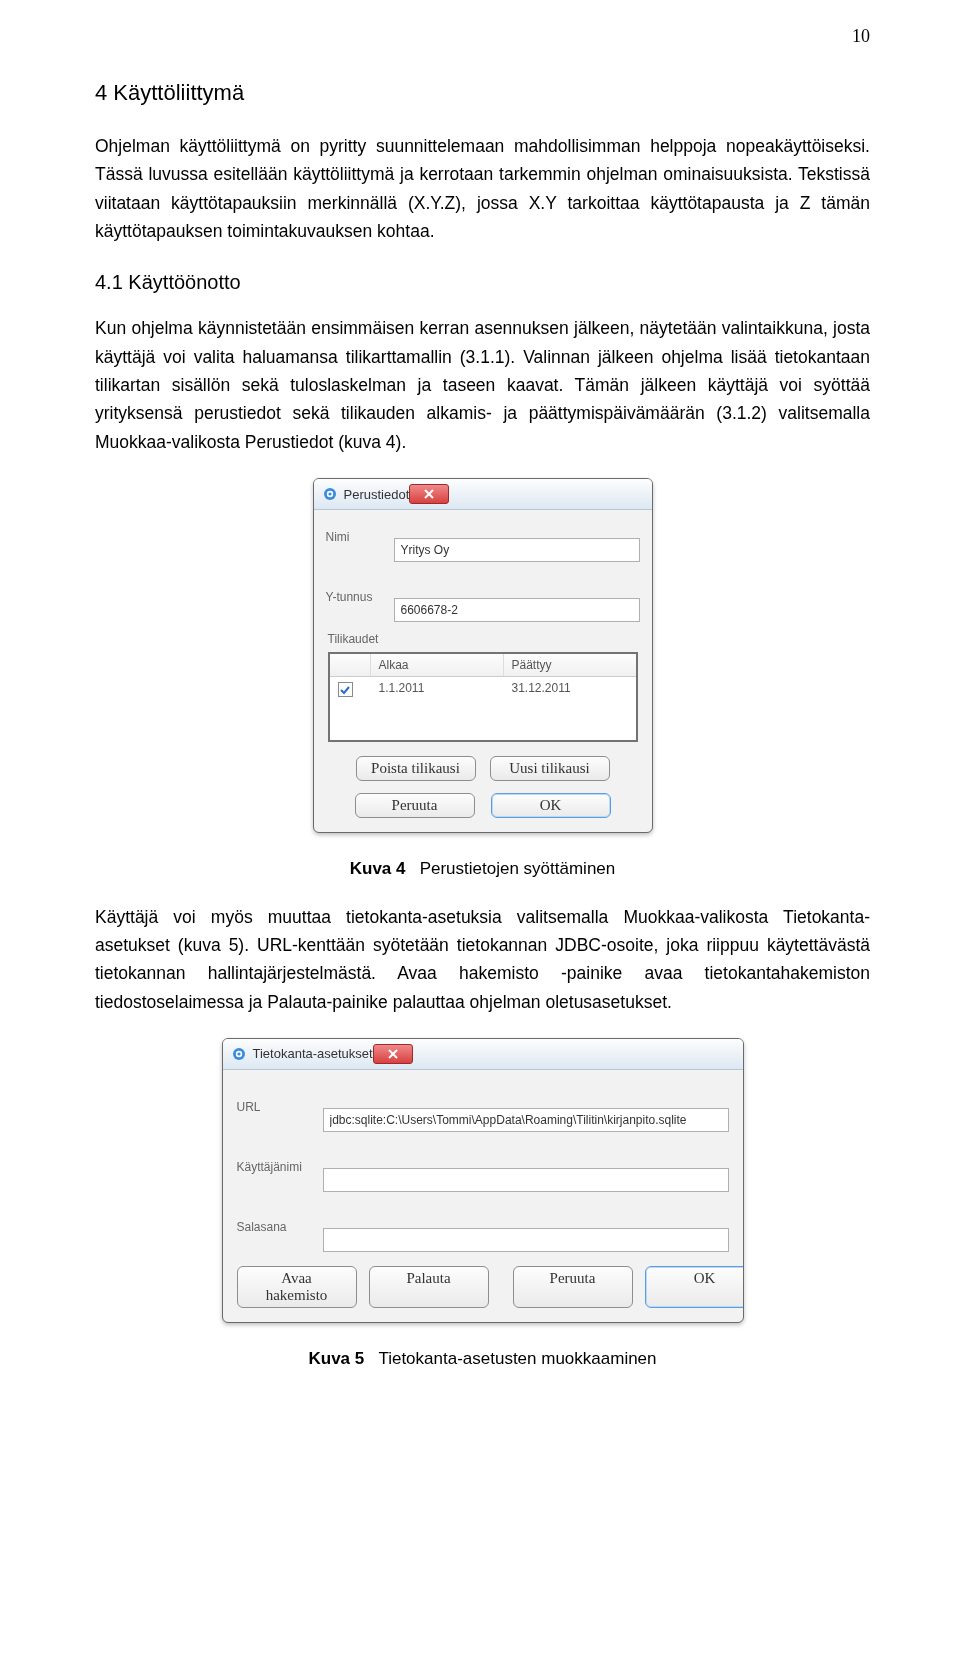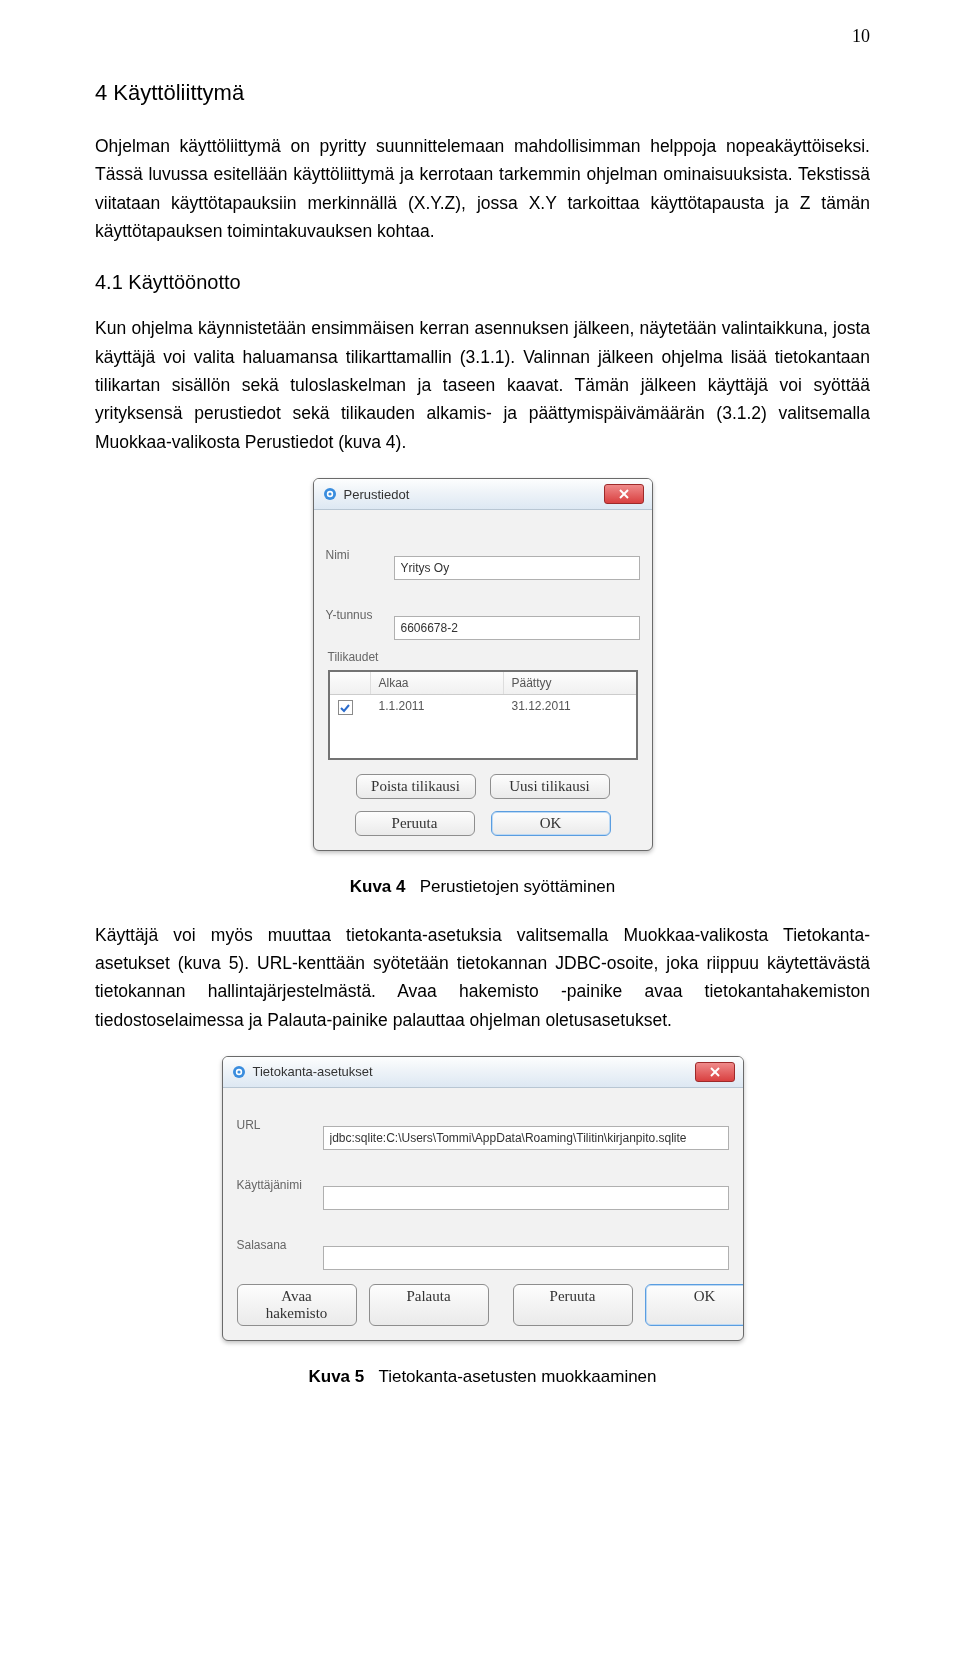--- a/index.html
+++ b/index.html
@@ -60,40 +60,40 @@
     width: 338px;
     box-shadow: 0 2px 4px rgba(0,0,0,0.25);
     overflow: hidden;
   }
   .dlg-title {
     background: linear-gradient(#fdfefe, #eef3f8 45%, #dde8f3);
     border-bottom: 1px solid #b8c6d3;
     padding: 5px 8px 5px 8px;
     display: flex;
     align-items: center;
-    justify-content: space-between;
+    justify-content: flex-start;
     font-family: "Segoe UI", Tahoma, sans-serif;
     font-size: 13px;
     color: #333;
   }
   .dlg-title-left { display:flex; align-items:center; gap:6px; }
   .icon16 {
     width: 16px; height: 16px;
     display: inline-flex; align-items:center; justify-content:center;
   }
   .xbtn {
     width: 38px; height: 18px;
     border-radius: 3px;
     background: linear-gradient(#ef8a8a,#d94040);
     border: 1px solid #9d2a2a;
     display:flex; align-items:center; justify-content:center;
   }
   .xbtn svg line { stroke:#fff; stroke-width:2; }
   .dlg-body {
-    padding: 20px 12px 12px 12px;
+    padding: 2px 12px 12px 12px;
     font-family: "Segoe UI", Tahoma, sans-serif;
     font-size: 12px;
     color: #555;
   }
   .form-row {
     display:flex;
     align-items:center;
     margin-bottom:10px;
   }
   .form-label {

